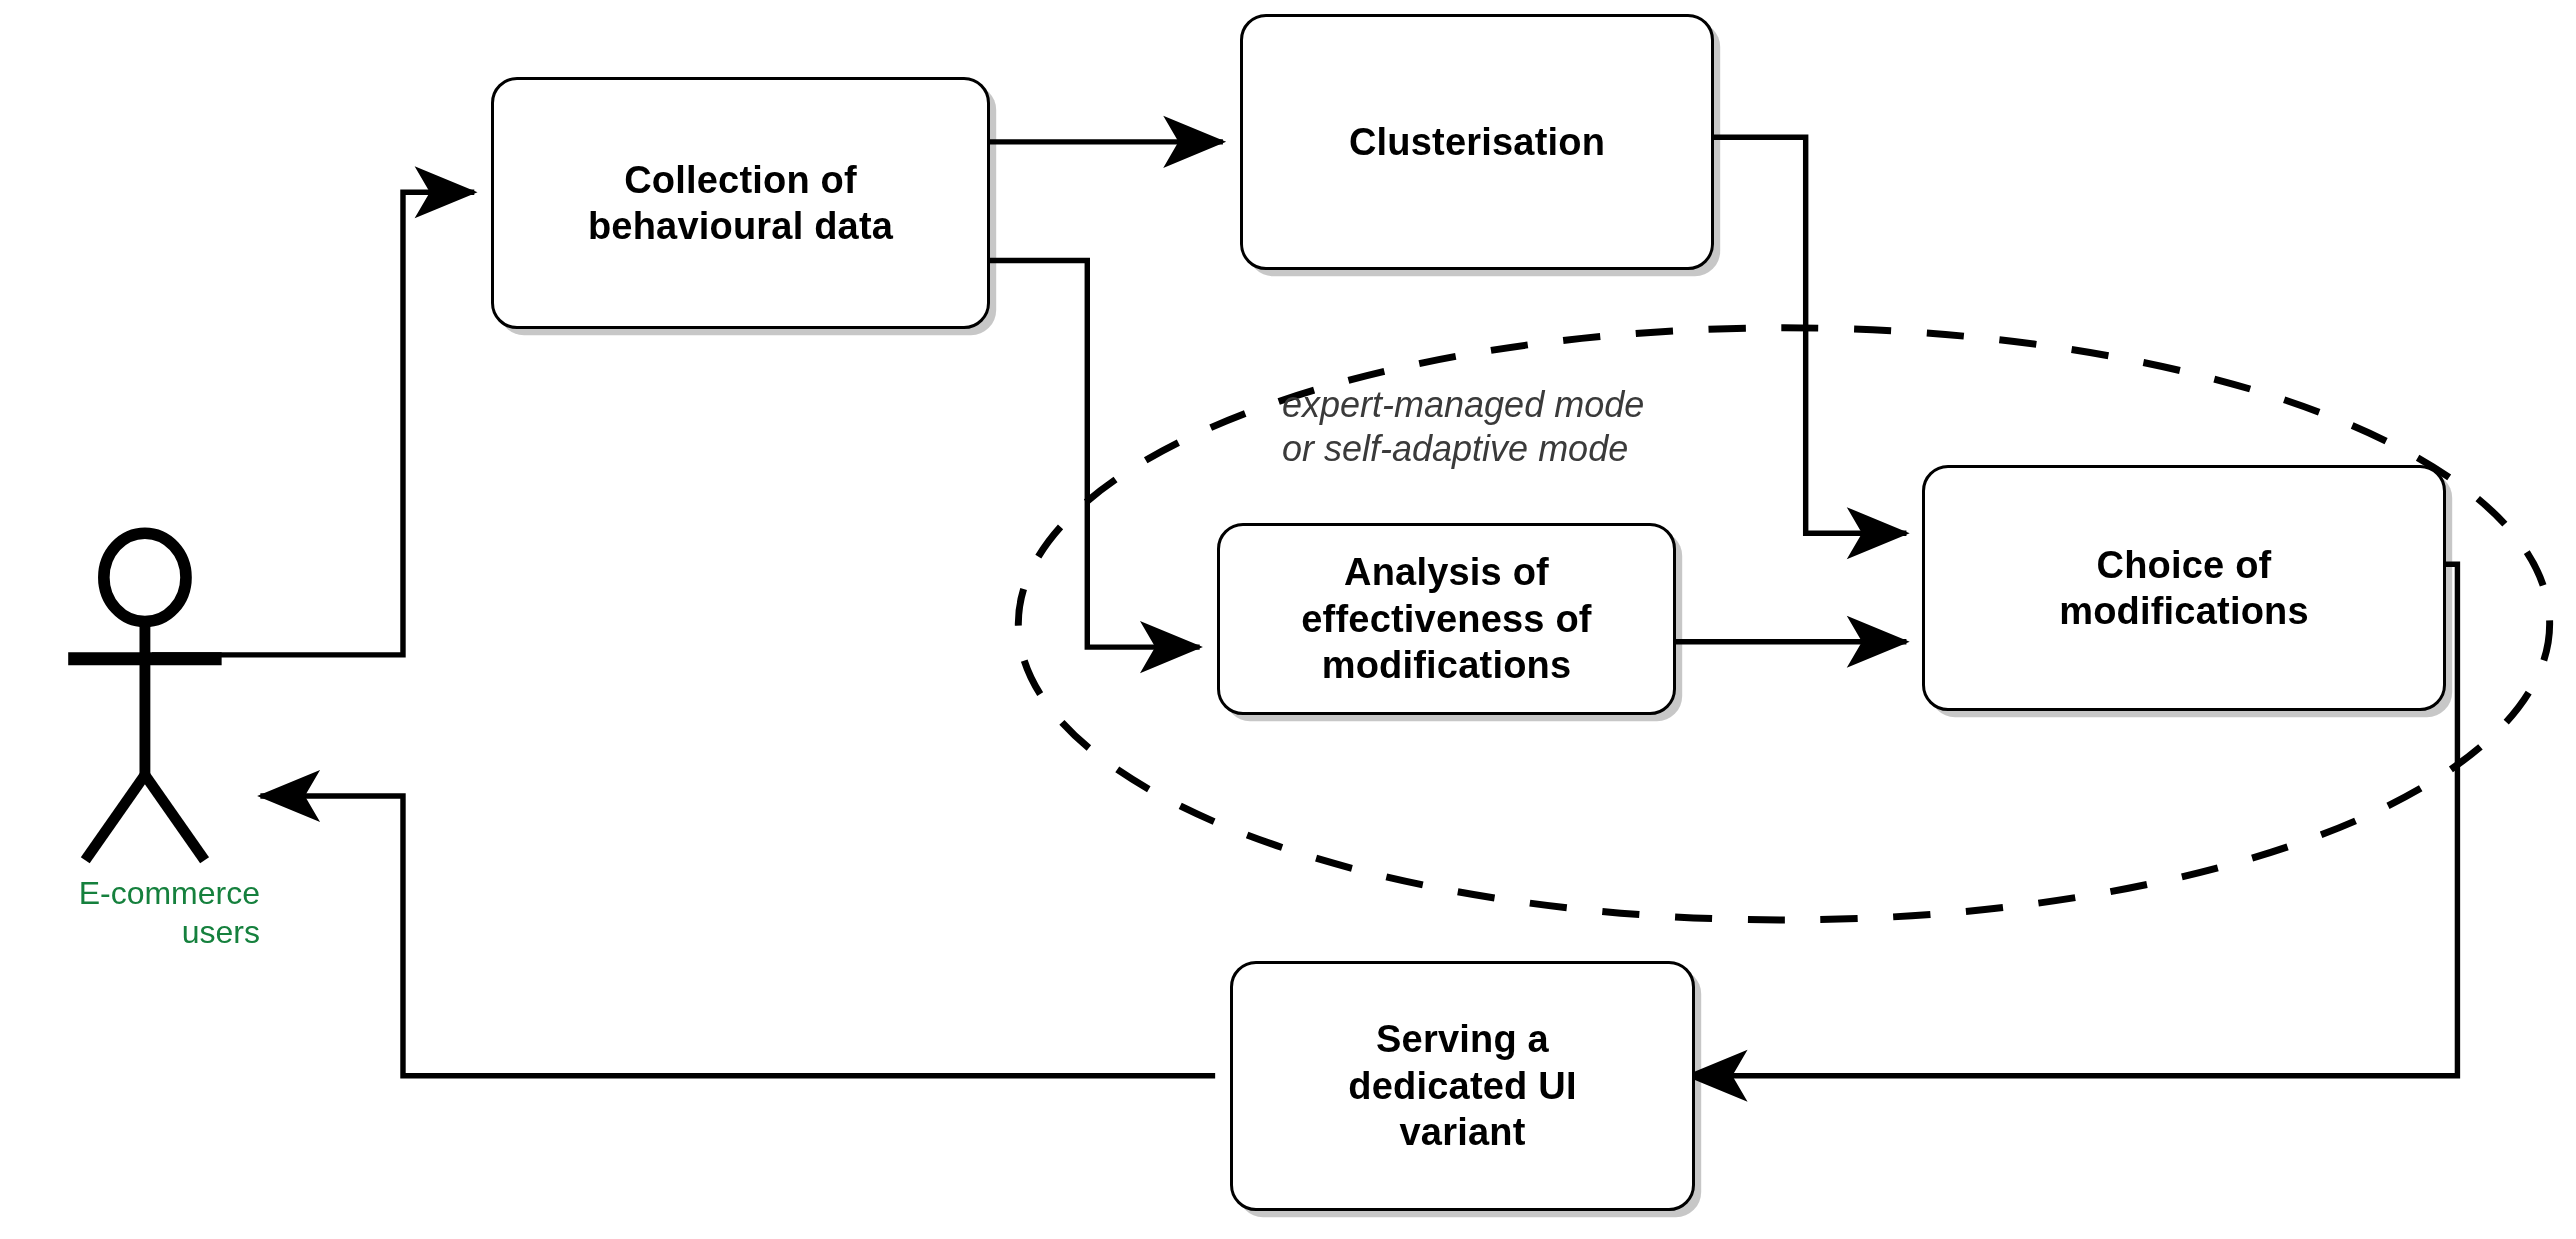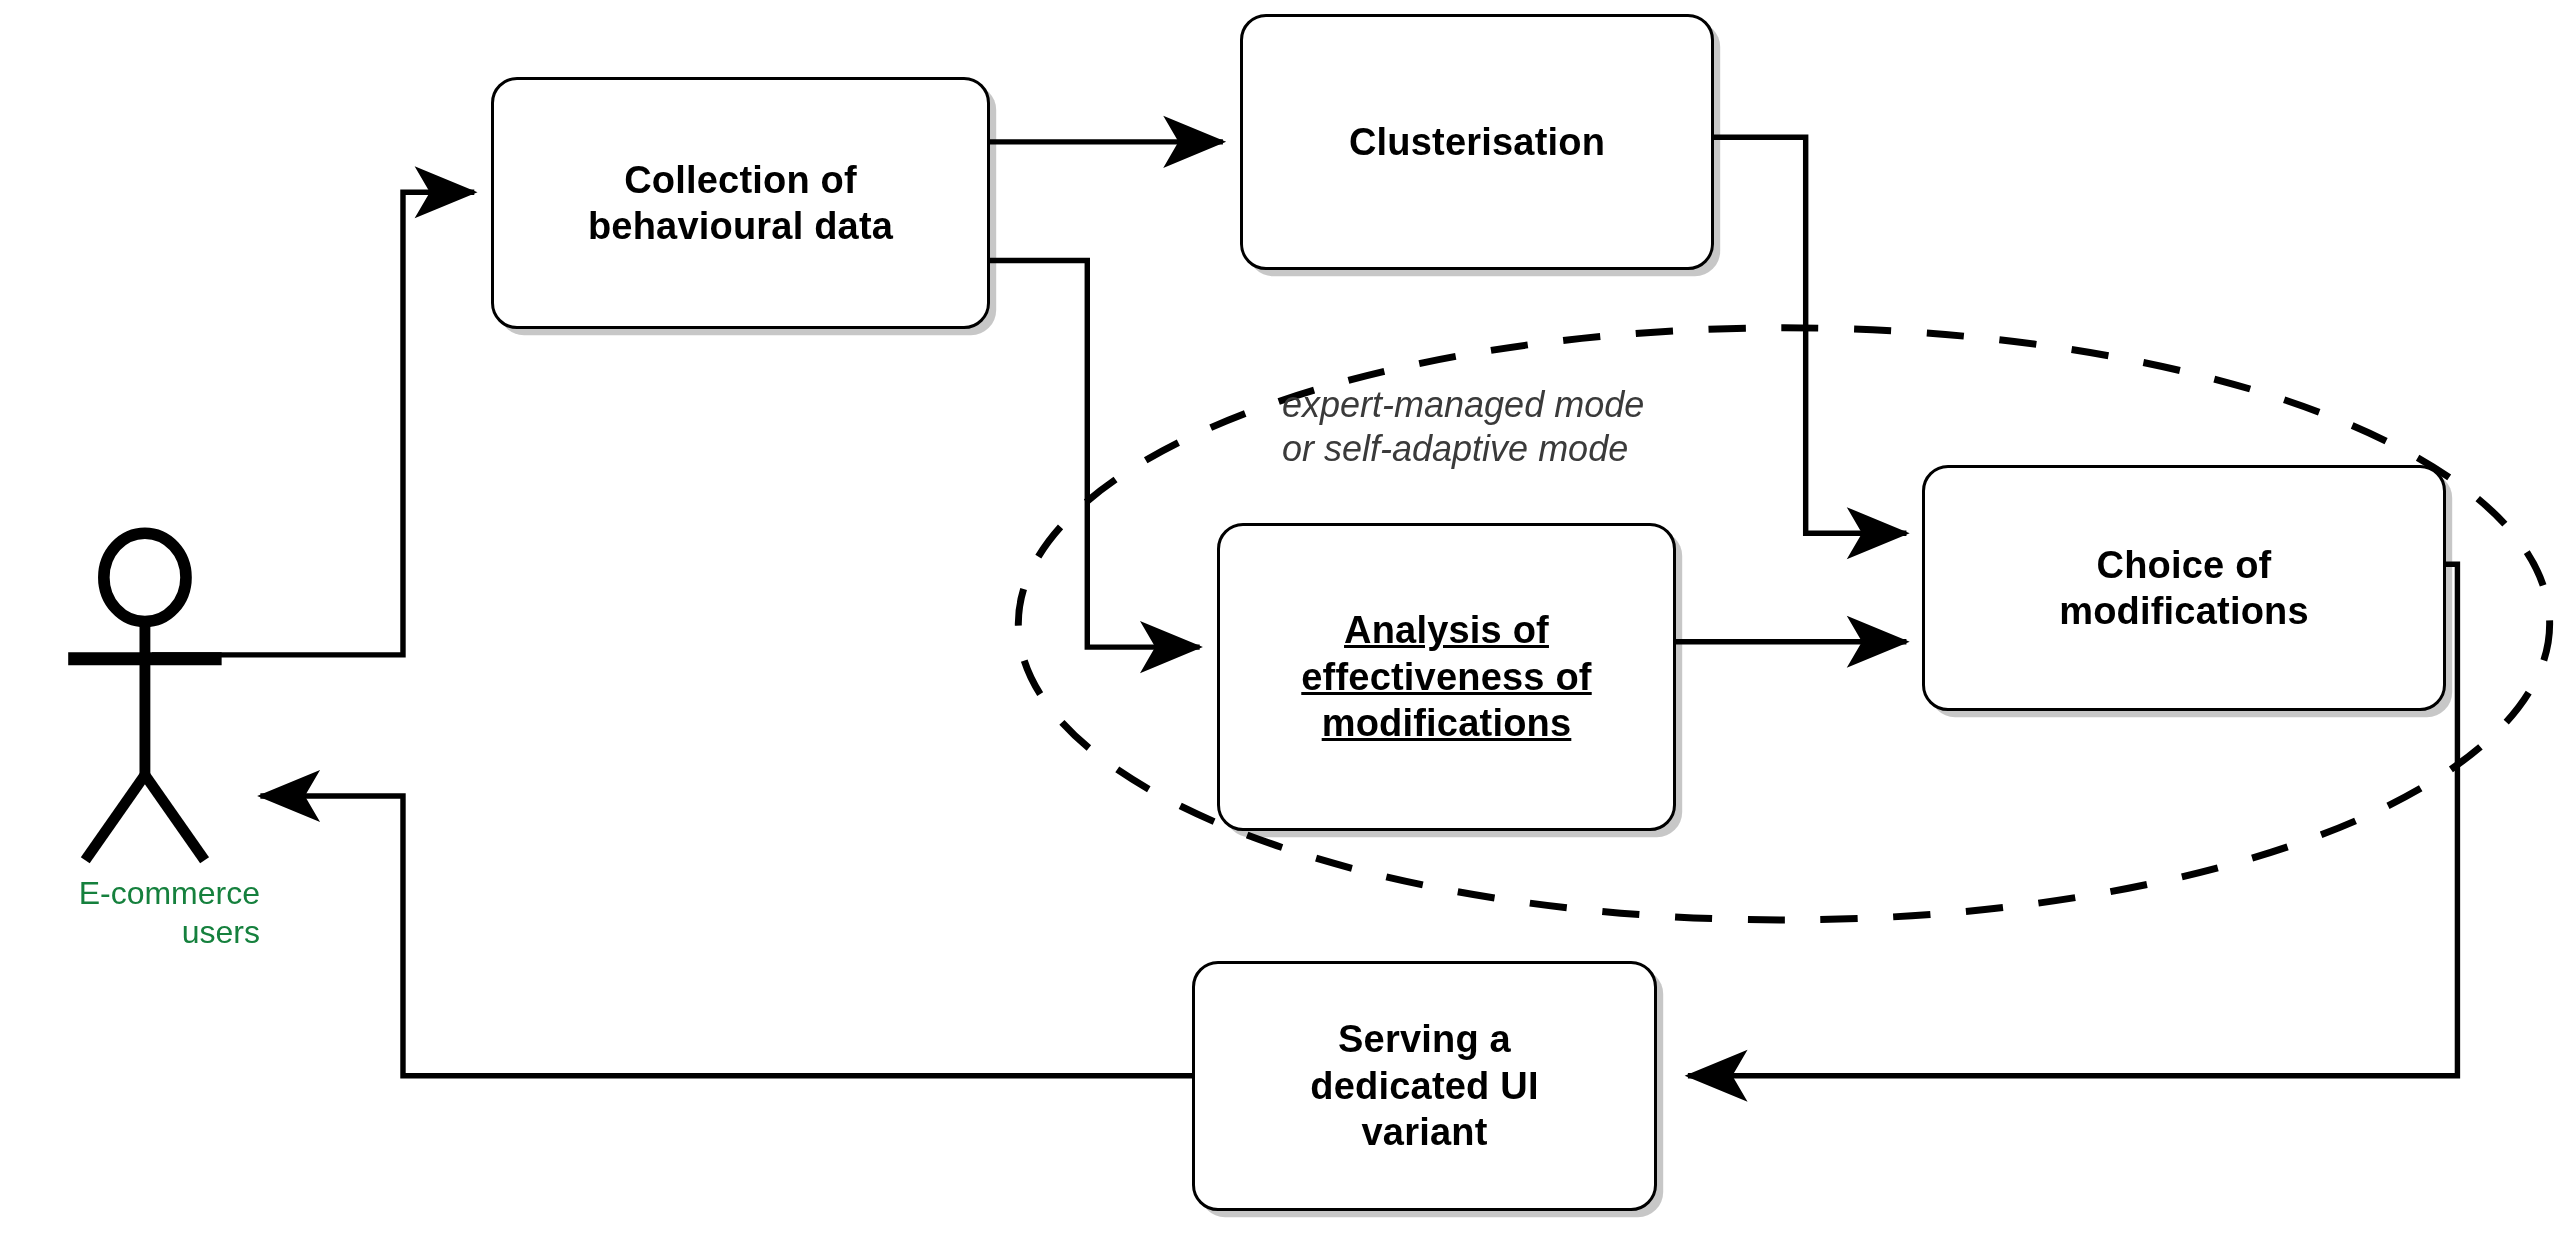--- a/index.html
+++ b/index.html
@@ -116,25 +116,25 @@
 users</div>
 
   <div class="ellipse-label" style="left:1282px; top:383px; width:527px; font-size:36px;">expert-managed mode
 or self-adaptive mode</div>
 
   <div class="node-box" style="left:1240px; top:14px; width:474px; height:256px; font-size:38px;">Clusterisation</div>
 
   <div class="node-box" style="left:491px; top:77px; width:499px; height:252px; font-size:38px;">Collection of
 behavioural data</div>
 
-  <div class="node-box" style="left:1217px; top:523px; width:459px; height:308px; font-size:38px;text-decoration:underline;">Analysis of
+  <div class="node-box" style="left:1217px; top:523px; width:459px; height:192px; font-size:38px;">Analysis of
 effectiveness of
 modifications</div>
 
   <div class="node-box" style="left:1922px; top:465px; width:524px; height:246px; font-size:38px;">Choice of
 modifications</div>
 
-  <div class="node-box" style="left:1192px; top:961px; width:465px; height:250px; font-size:38px;">Serving a
+  <div class="node-box" style="left:1230px; top:961px; width:465px; height:250px; font-size:38px;">Serving a
 dedicated UI
 variant</div>
 
 </div>
 
 
 </body></html>

